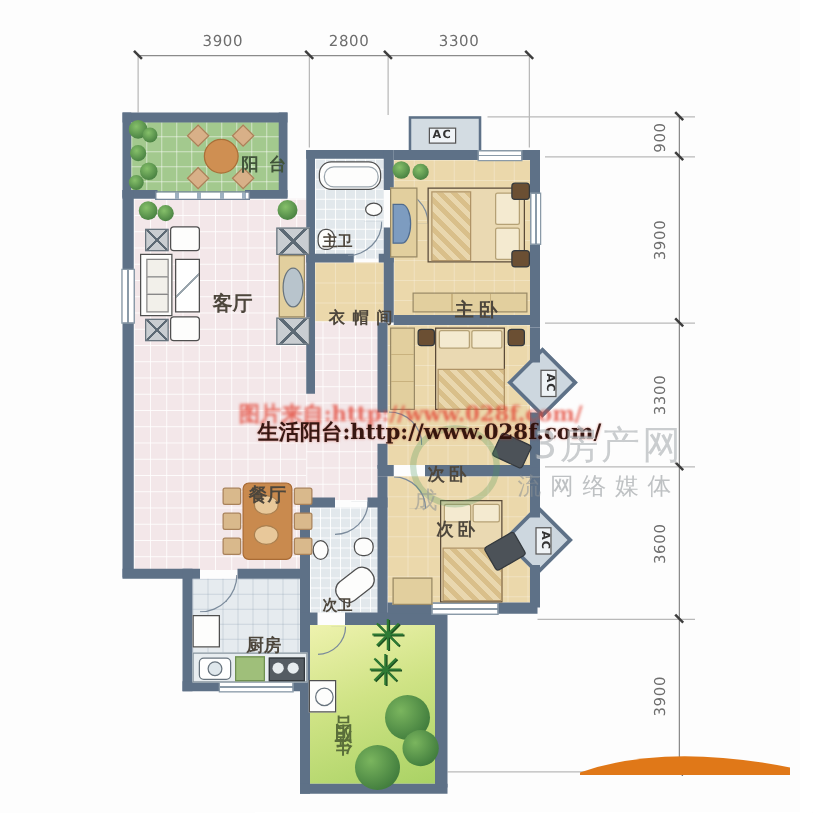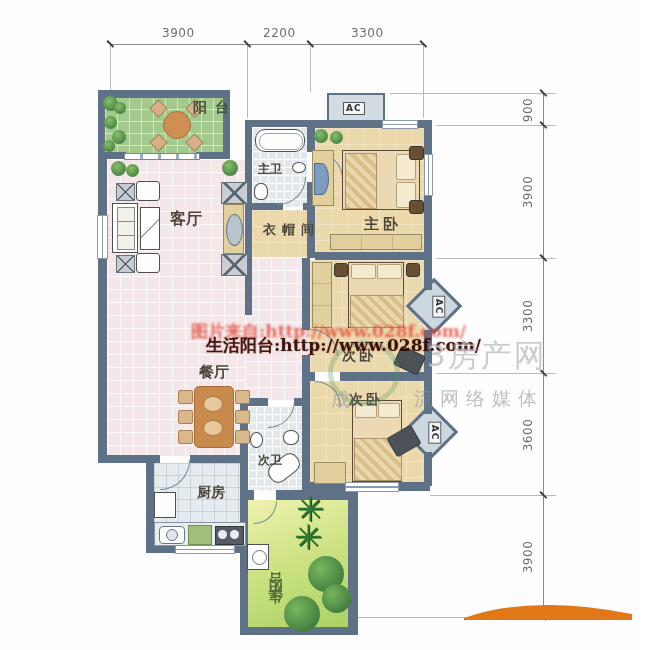--- a/index.html
+++ b/index.html
@@ -23,21 +23,21 @@
   
   .arc{position:absolute;border-top:1.5px solid #7a8a9b;border-left:1.5px solid #7a8a9b;border-radius:100% 0 0 0;}
   
   .dline{position:absolute;background:#8b8b8b;}
   .ext{position:absolute;background:#b9b9b9;}
   .tick{position:absolute;width:9px;height:1.6px;background:#3d3d3d;transform:rotate(45deg);}
   .dtxt{position:absolute;color:#6e6e6e;font-size:12px;letter-spacing:.5px;}
   .dtxtR{transform:rotate(-90deg);transform-origin:center;}
   
   .rlab{position:absolute;color:#4d463c;font-weight:bold;font-size:14px;
-        font-family:Liberation Serif, serif;white-space:nowrap;}
+        font-family:Liberation Serif, serif;white-space:nowrap;margin-top:24px;}
   
   .fur{position:absolute;border:1.4px solid #4f4f4f;background:#fdfdfc;box-sizing:border-box;}
   .tanfur{position:absolute;border:1px solid #9a8a66;background:#e2cf9e;box-sizing:border-box;}
   .dark{position:absolute;background:#4c5258;border:1px solid #33383d;border-radius:3px;}
   .bed{position:absolute;border:1.6px solid #5a4a38;background:#ead9b2;box-sizing:border-box;}
   .quilt{position:absolute;background:repeating-linear-gradient(45deg,#d9bf8a 0 4px,#e9d7ae 4px 8px);border:1px solid #b09467;}
   .pillow{position:absolute;background:#f4ead0;border:1px solid #b5a175;border-radius:2px;}
   .bush{position:absolute;border-radius:50%;background:radial-gradient(circle at 35% 35%,#7ab55e,#2f6b33);}
   .palm{position:absolute;color:#2e7a34;font-size:34px;line-height:1;text-shadow:1px 1px 0 #1d4f20;}
   .plantdot{position:absolute;border-radius:50%;background:radial-gradient(circle at 40% 35%,#86c06a,#356d35);}
@@ -74,21 +74,21 @@
   <div class="dline" style="left:110px;top:44px;width:313px;height:1px"></div>
   <div class="ext" style="left:110px;top:44px;width:1px;height:46px"></div>
   <div class="ext" style="left:247px;top:44px;width:1px;height:74px"></div>
   <div class="ext" style="left:310px;top:44px;width:1px;height:48px"></div>
   <div class="ext" style="left:423px;top:44px;width:1px;height:74px"></div>
   <div class="tick" style="left:106px;top:43px"></div>
   <div class="tick" style="left:243px;top:43px"></div>
   <div class="tick" style="left:306px;top:43px"></div>
   <div class="tick" style="left:419px;top:43px"></div>
   <div class="dtxt" style="left:162px;top:26px">3900</div>
-  <div class="dtxt" style="left:263px;top:26px">2200</div>
+  <div class="dtxt" style="left:263px;top:26px">2800</div>
   <div class="dtxt" style="left:351px;top:26px">3300</div>
 
   <div class="dline" style="left:543px;top:93px;width:1px;height:524px"></div>
   <div class="ext" style="left:390px;top:93px;width:166px;height:1px"></div>
   <div class="ext" style="left:436px;top:125px;width:120px;height:1px"></div>
   <div class="ext" style="left:436px;top:258px;width:120px;height:1px"></div>
   <div class="ext" style="left:436px;top:373px;width:120px;height:1px"></div>
   <div class="ext" style="left:430px;top:495px;width:126px;height:1px"></div>
   <div class="ext" style="left:358px;top:617px;width:198px;height:1px"></div>
   <div class="tick" style="left:539px;top:92px"></div>
@@ -276,19 +276,19 @@
   <div class="rlab" style="left:349px;top:391px;font-size:14px;letter-spacing:3px">次卧</div>
   <div class="rlab" style="left:258px;top:452px;font-size:12px">次卫</div>
   <div class="rlab" style="left:197px;top:484px;font-size:14px">厨房</div>
   <div class="vlabel" style="left:266px;top:508px;height:108px">生活阳台</div>
 
   <div class="wm-seal" style="left:328px;top:340px;width:62px;height:56px"></div>
   <div class="wm-red1" style="left:191px;top:320px">图片来自:http://www.028f.com/</div>
   <div class="wm-red2" style="left:206px;top:334px">生活阳台:http://www.028f.com/</div>
   <div class="wm-gray-big" style="left:426px;top:335px">3房产网</div>
   <div class="wm-tag" style="left:331px;top:387px">成</div>
-  <div class="wm-tag" style="left:414px;top:386px">流网络媒体</div>
+  <div class="wm-tag" style="left:414px;top:376px">流网络媒体</div>
 
   <svg class="abs" style="left:462px;top:592px" width="172" height="30" viewBox="0 0 172 30">
     <path d="M2,26 Q70,2 170,22 L170,28 L2,28 Z" fill="#e07818"></path>
   </svg>
 
 </div>
 
 </body></html>

